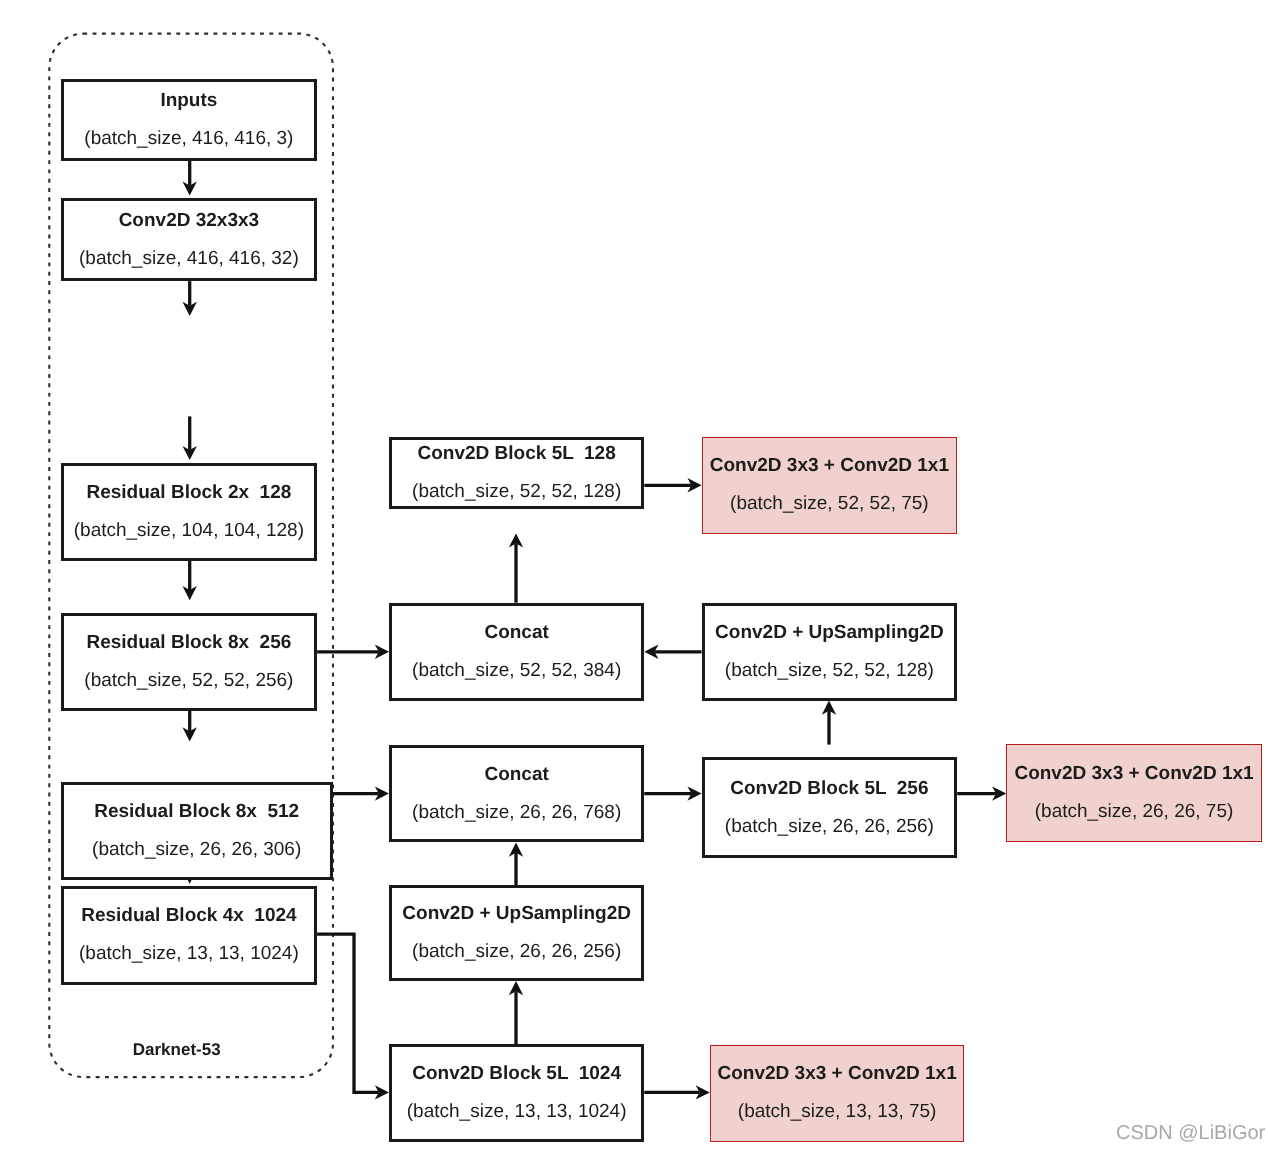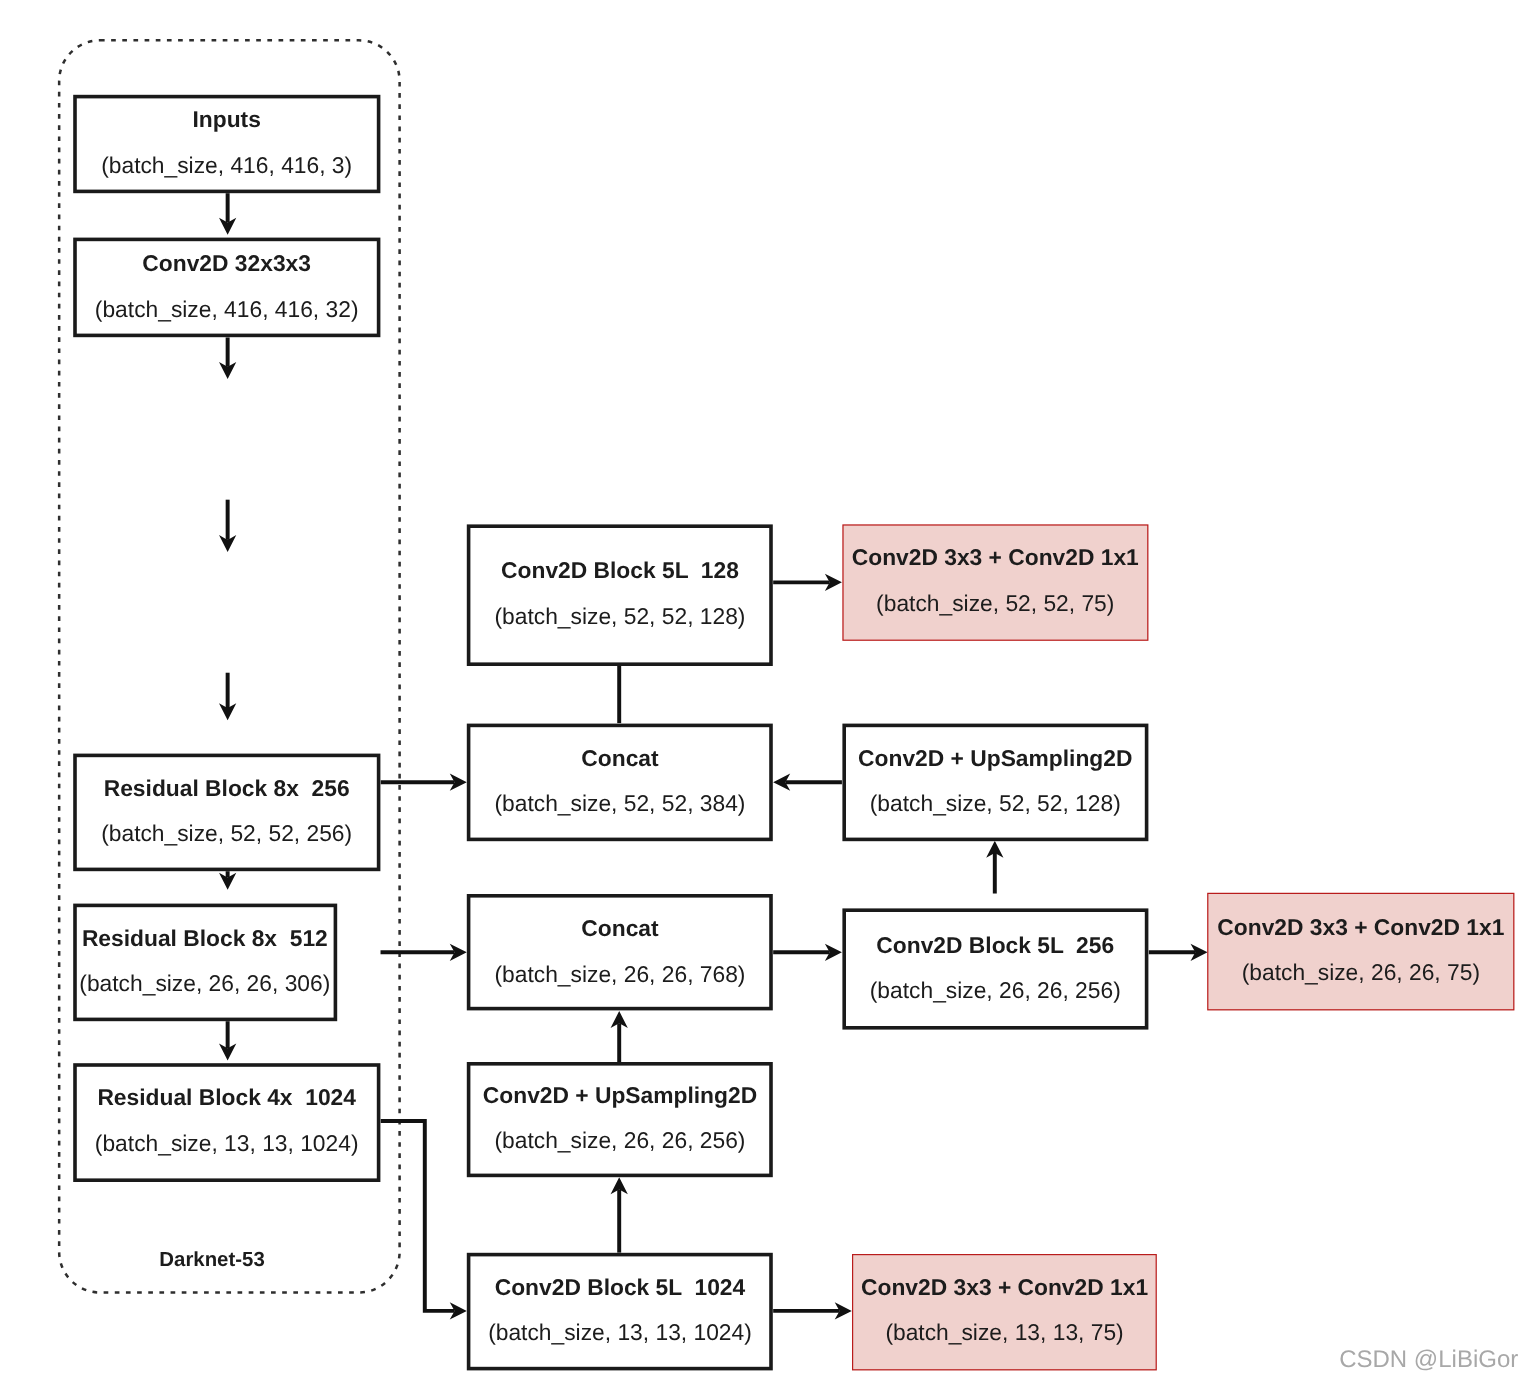--- a/index.html
+++ b/index.html
@@ -117,33 +117,37 @@
   </svg>
 
   <div class="node" style="left:60.7px;top:78.8px;width:256.4px;height:81.9px">
     <div class="t1">Inputs</div>
     <div class="t2">(batch_size, 416, 416, 3)</div>
   </div>
   <div class="node" style="left:60.7px;top:198.2px;width:256.4px;height:82.9px">
     <div class="t1">Conv2D 32x3x3</div>
     <div class="t2">(batch_size, 416, 416, 32)</div>
   </div>
-  <div class="node" style="left:60.7px;top:628px;width:256.4px;height:97.7px">
+  <div class="node" style="left:60.7px;top:462.7px;width:256.4px;height:97.9px">
+    <div class="t1">Residual Block 2x  128</div>
+    <div class="t2">(batch_size, 104, 104, 128)</div>
+  </div>
+  <div class="node" style="left:60.7px;top:613px;width:256.4px;height:97.7px">
     <div class="t1">Residual Block 8x  256</div>
     <div class="t2">(batch_size, 52, 52, 256)</div>
   </div>
-  <div class="node" style="left:60.7px;top:753px;width:220px;height:98.1px">
+  <div class="node" style="left:60.7px;top:782px;width:272px;height:98.1px">
     <div class="t1">Residual Block 8x  512</div>
     <div class="t2">(batch_size, 26, 26, 306)</div>
   </div>
   <div class="node" style="left:60.7px;top:886.3px;width:256.4px;height:98.3px">
     <div class="t1">Residual Block 4x  1024</div>
     <div class="t2">(batch_size, 13, 13, 1024)</div>
   </div>
-  <div class="node" style="left:389.0px;top:436.6px;width:255.3px;height:118px">
+  <div class="node" style="left:389.0px;top:436.6px;width:255.3px;height:72px">
     <div class="t1">Conv2D Block 5L  128</div>
     <div class="t2">(batch_size, 52, 52, 128)</div>
   </div>
   <div class="node output" style="left:701.6px;top:437.1px;width:255.6px;height:96.6px">
     <div class="t1">Conv2D 3x3 + Conv2D 1x1</div>
     <div class="t2">(batch_size, 52, 52, 75)</div>
   </div>
   <div class="node" style="left:389.0px;top:602.7px;width:255.3px;height:97.9px">
     <div class="t1">Concat</div>
     <div class="t2">(batch_size, 52, 52, 384)</div>

